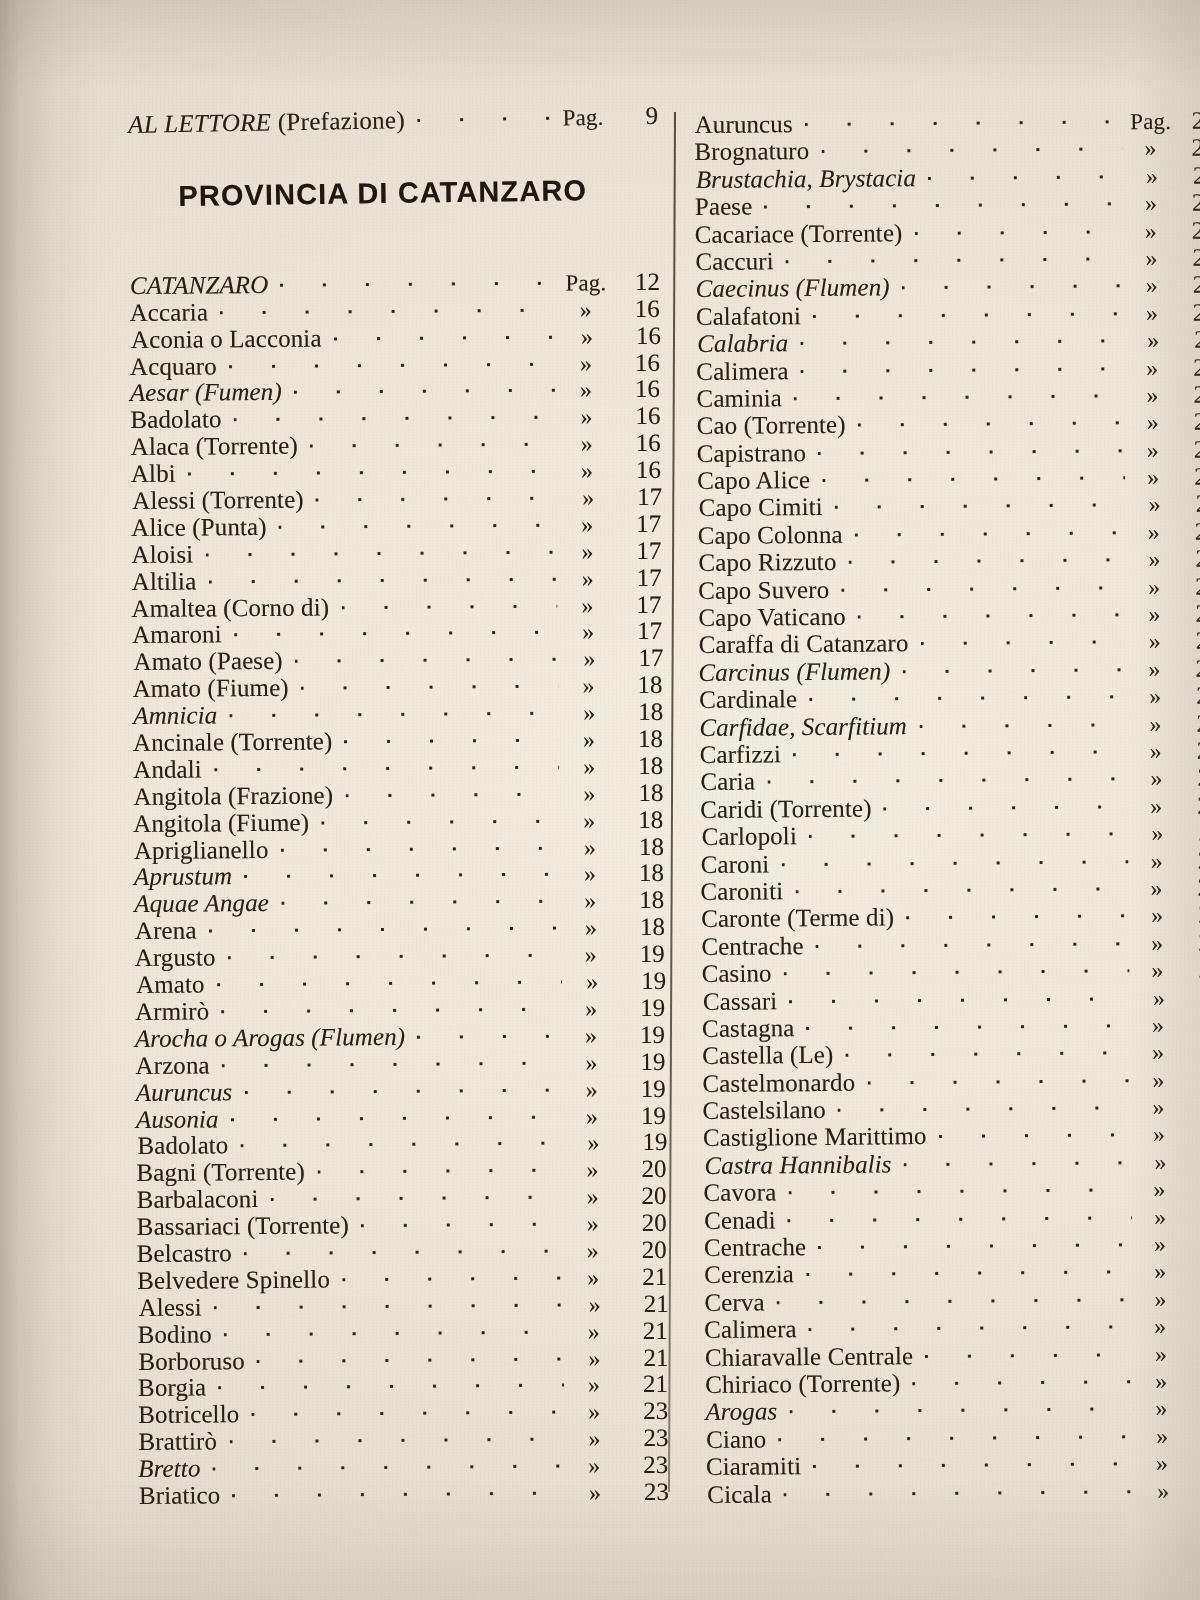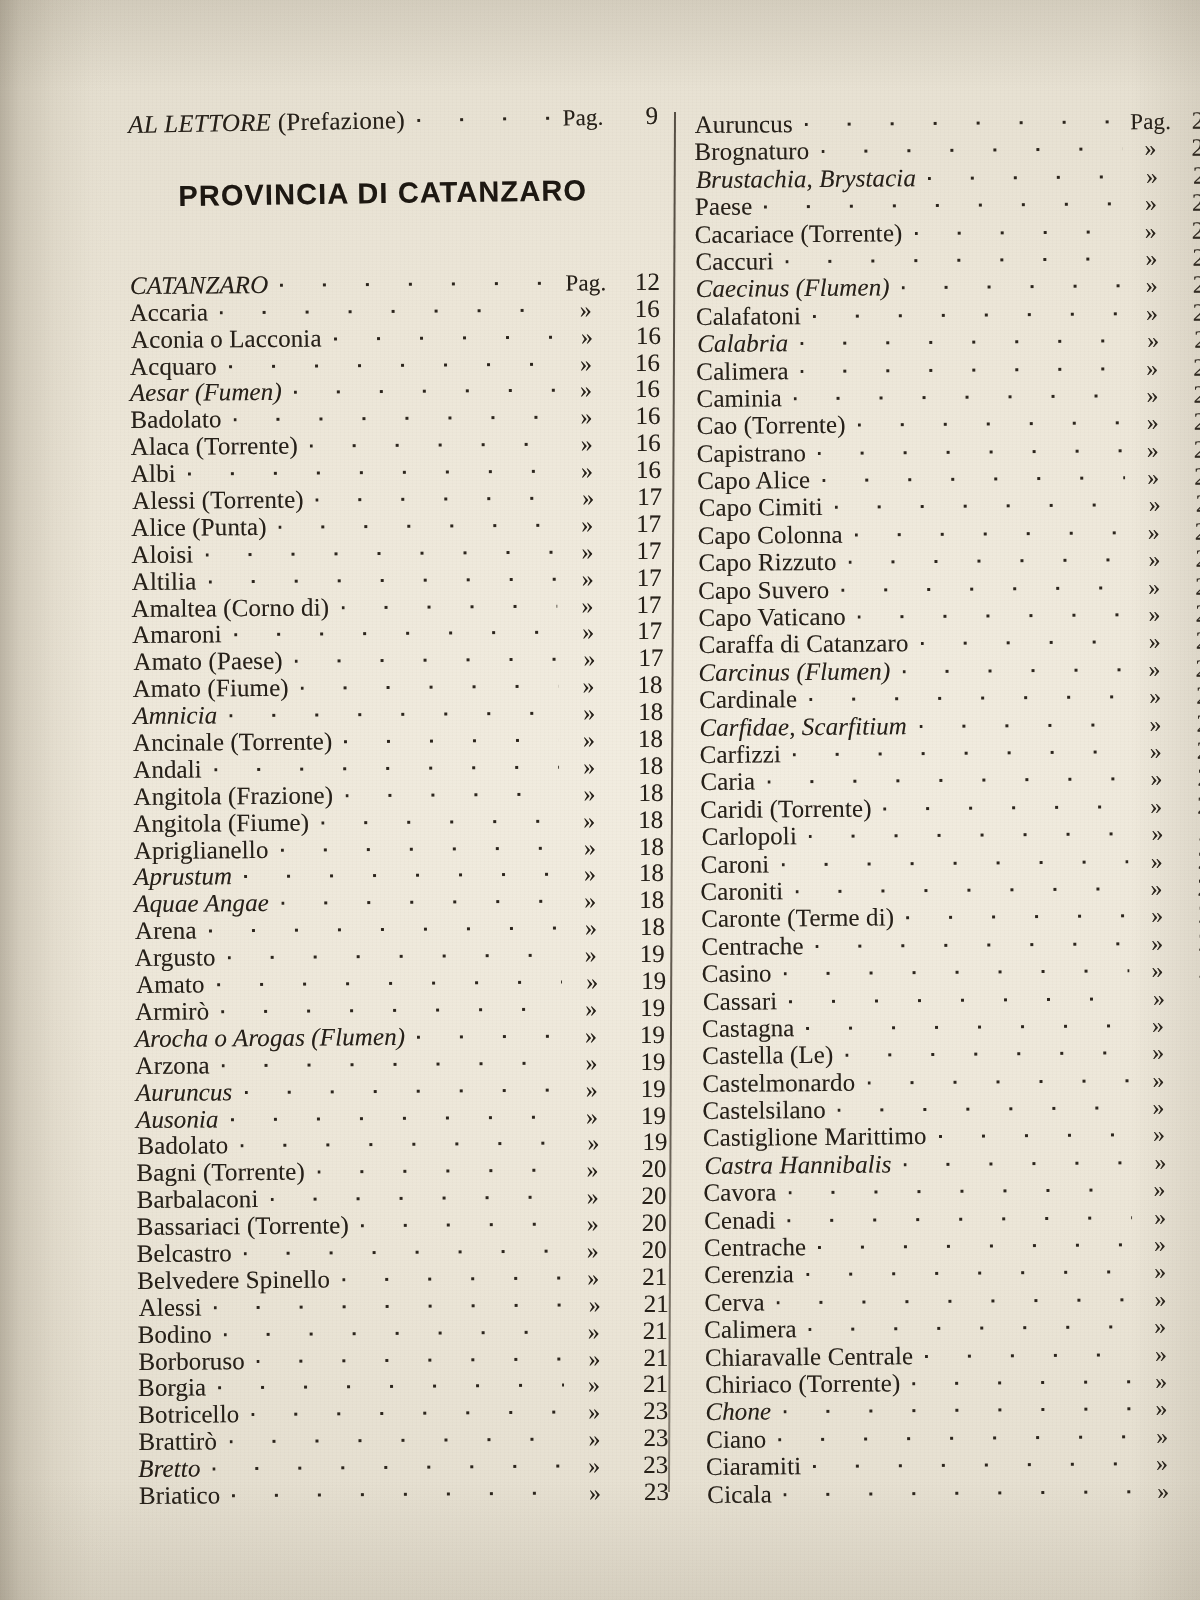--- a/index.html
+++ b/index.html
@@ -769,21 +769,21 @@
             <span class="pagmark" style="font-style: normal;">»</span>
             <span class="pagenum" style="font-style: normal;">32</span>
           </div>
           <div class="toc-row">
             <span class="name">Chiriaco (Torrente)</span>
             <span class="leader"></span>
             <span class="pagmark" style="font-style: normal;">»</span>
             <span class="pagenum" style="font-style: normal;">32</span>
           </div>
           <div class="toc-row ital">
-            <span class="name">Chone</span>
+            <span class="name">Arogas</span>
             <span class="leader"></span>
             <span class="pagmark" style="font-style: normal;">»</span>
             <span class="pagenum" style="font-style: normal;">32</span>
           </div>
           <div class="toc-row">
             <span class="name">Ciano</span>
             <span class="leader"></span>
             <span class="pagmark" style="font-style: normal;">»</span>
             <span class="pagenum" style="font-style: normal;">32</span>
           </div>

